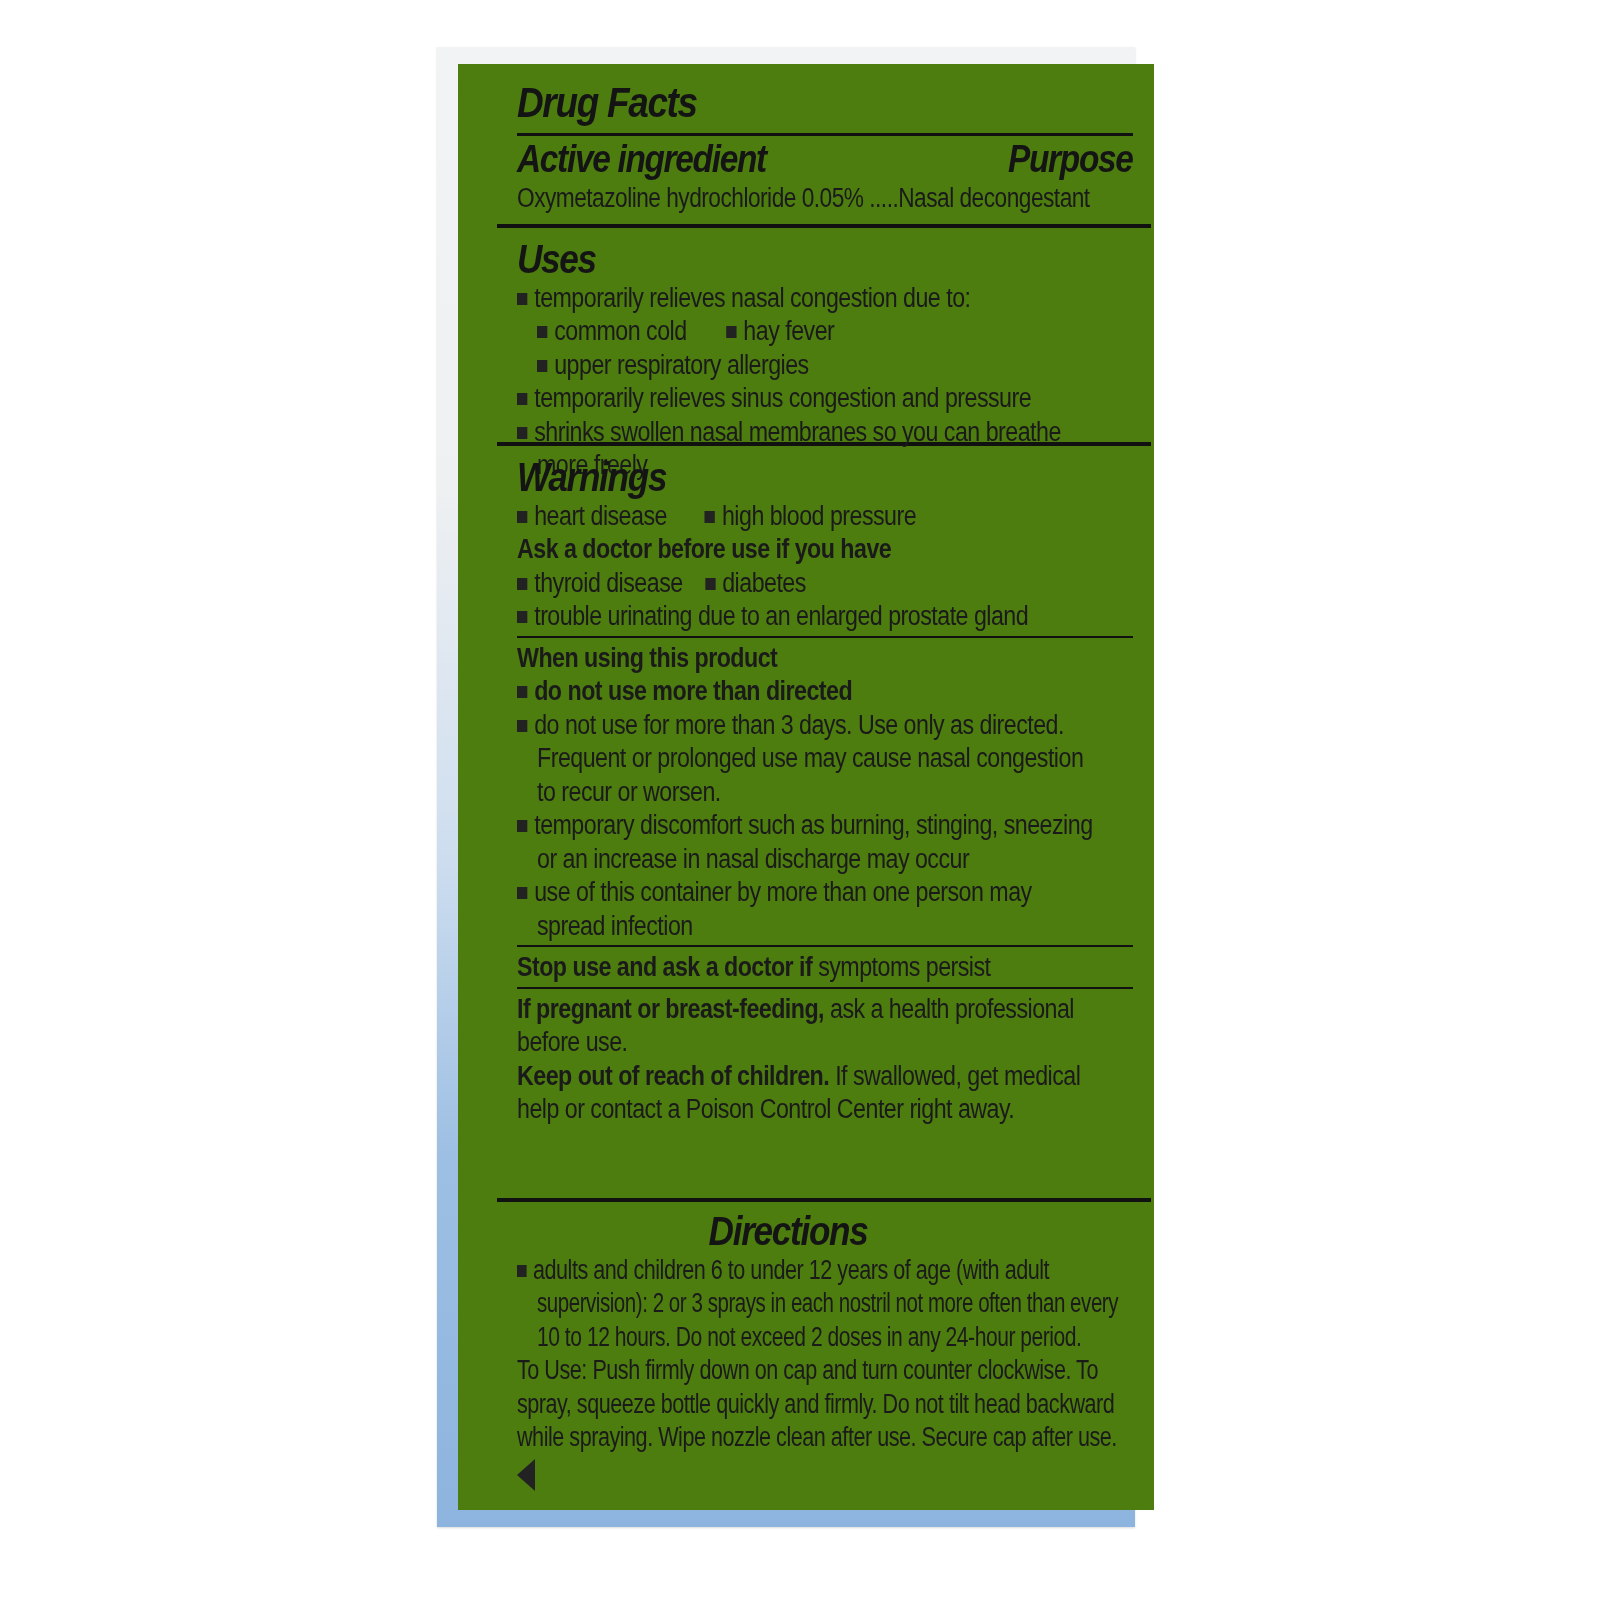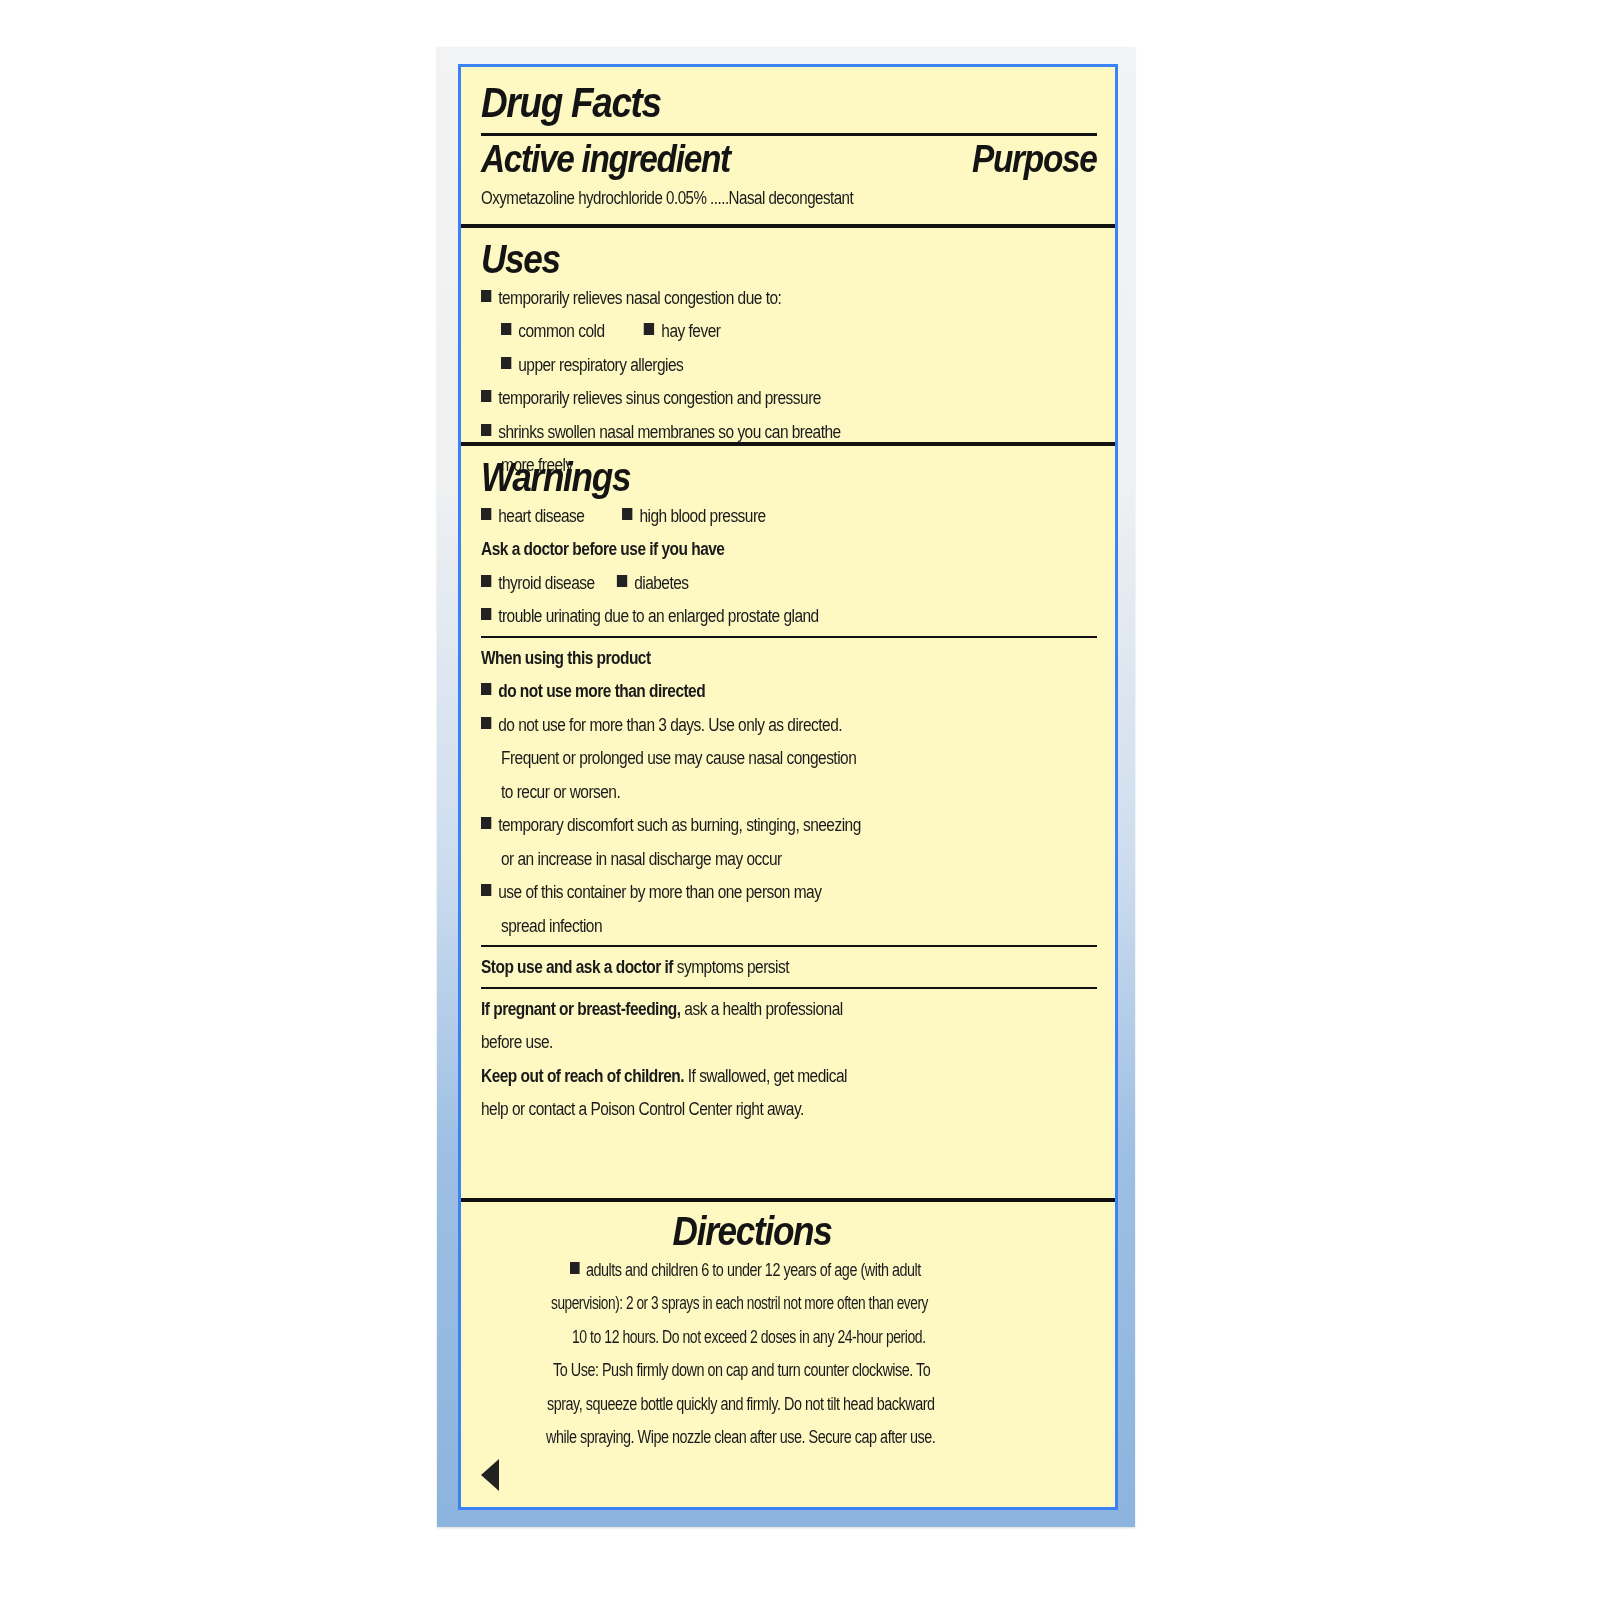--- a/index.html
+++ b/index.html
@@ -7,32 +7,33 @@
     width:1600px; height:1600px; background:#ffffff; position:relative; overflow:hidden;
     font-family:"Liberation Sans", sans-serif; color:#1a1a1a;
   }
   .card {
     position:absolute; left:437px; top:47px; width:698px; height:1480px;
     background:linear-gradient(to bottom, #f2f3f4 0%, #eef0f2 30%, #cdddef 55%, #9dbfe3 75%, #8db4de 100%);
     box-shadow:0 1px 2px rgba(0,0,0,0.15);
   }
   .panel {
     position:absolute; left:458px; top:64px; width:654px; height:1440px;
-    border:3px solid #3b82f6;
-    background:#fef9c3;
+    border:3px solid #4d7c0f;
+    background:#4d7c0f;
+    padding-left:36px;
   }
   .section { position:relative; border-bottom:4px solid #111; padding:0 18px 0 20px; }
   .section:last-child { border-bottom:none;text-align:center; }
   .h-title {
     font-family:"Liberation Sans", sans-serif; font-weight:bold; font-style:italic;
     font-size:40px; letter-spacing:-1.5px; transform:scaleX(0.88); transform-origin:left;
     line-height:46px; color:#141414; white-space:nowrap;
   }
   .t {
-    font-size:18px; line-height:33.5px; letter-spacing:-0.6px; transform-origin:left;
+    font-size:27px; line-height:33.5px; letter-spacing:-0.6px; transform-origin:left;
     white-space:nowrap;
   }
   .cond { display:inline-block; transform:scaleX(0.86); transform-origin:left; }
   .rule-thin { height:2px; background:#111; margin:2px 0 4px 0; }
   .rule-mid { height:3px; background:#111; }
   .bullet {
     display:inline-block; width:12px; height:12px; background:#222; margin-right:8px;
     vertical-align:2px;
   }
   .indent1 { padding-left:20px; }

